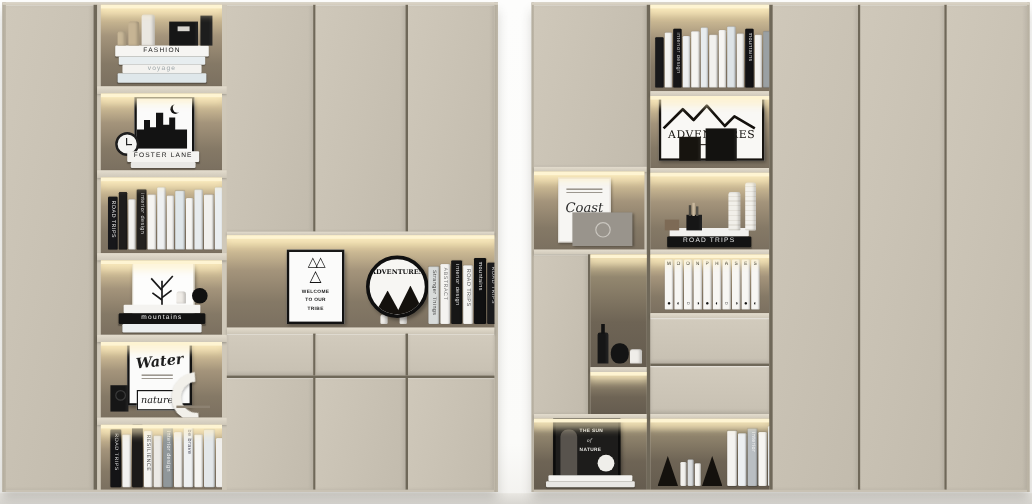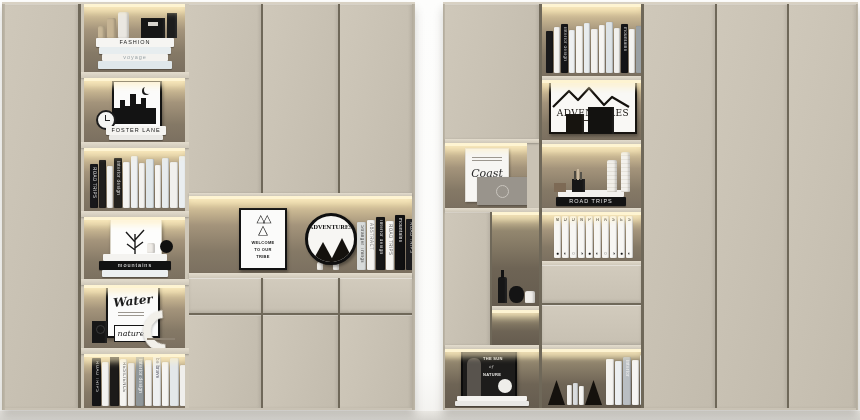--- a/index.html
+++ b/index.html
@@ -250,21 +250,21 @@
   </div>
 
   <div class="unit" style="left:443px;width:415px;">
     <div class="trim" style="left:0;top:0;bottom:0;width:2px;"></div>
     <div class="trim" style="right:0;top:0;bottom:0;width:2px;"></div>
     <div class="trim" style="left:0;right:0;top:0;height:2px;background:#d8d1c3;"></div>
 
     <div class="door" style="left:2px;top:2px;width:94px;height:135px;"></div>
     <div class="shelfstrip" style="left:2px;top:137px;width:94px;height:4px;"></div>
 
-    <div class="niche" style="left:2px;top:141px;width:82px;height:65px;">
+    <div class="niche" style="left:2px;top:141px;width:92px;height:65px;">
       <div class="abs" style="left:20px;bottom:6px;width:42px;height:52px;background:#f7f6f3;border:1px solid #e0ddd6;z-index:2;box-shadow:1px 1px 2px rgba(0,0,0,.3);">
         <div class="abs textlines" style="left:6px;top:8px;width:30px;height:6px;"></div>
         <div class="script" style="position:absolute;left:0;right:0;top:18px;text-align:center;font-size:11px;color:#2a2a2a;">Coast</div>
       </div>
       <div class="abs" style="left:32px;bottom:3px;width:50px;height:28px;background:#99948c;z-index:3;box-shadow:1px 1px 2px rgba(0,0,0,.35);">
         <div class="abs" style="left:19px;top:8px;width:11px;height:11px;border-radius:50%;border:1.5px solid #c9c5be;"></div>
       </div>
     </div>
     <div class="shelfstrip" style="left:2px;top:206px;width:94px;height:4px;"></div>
 

